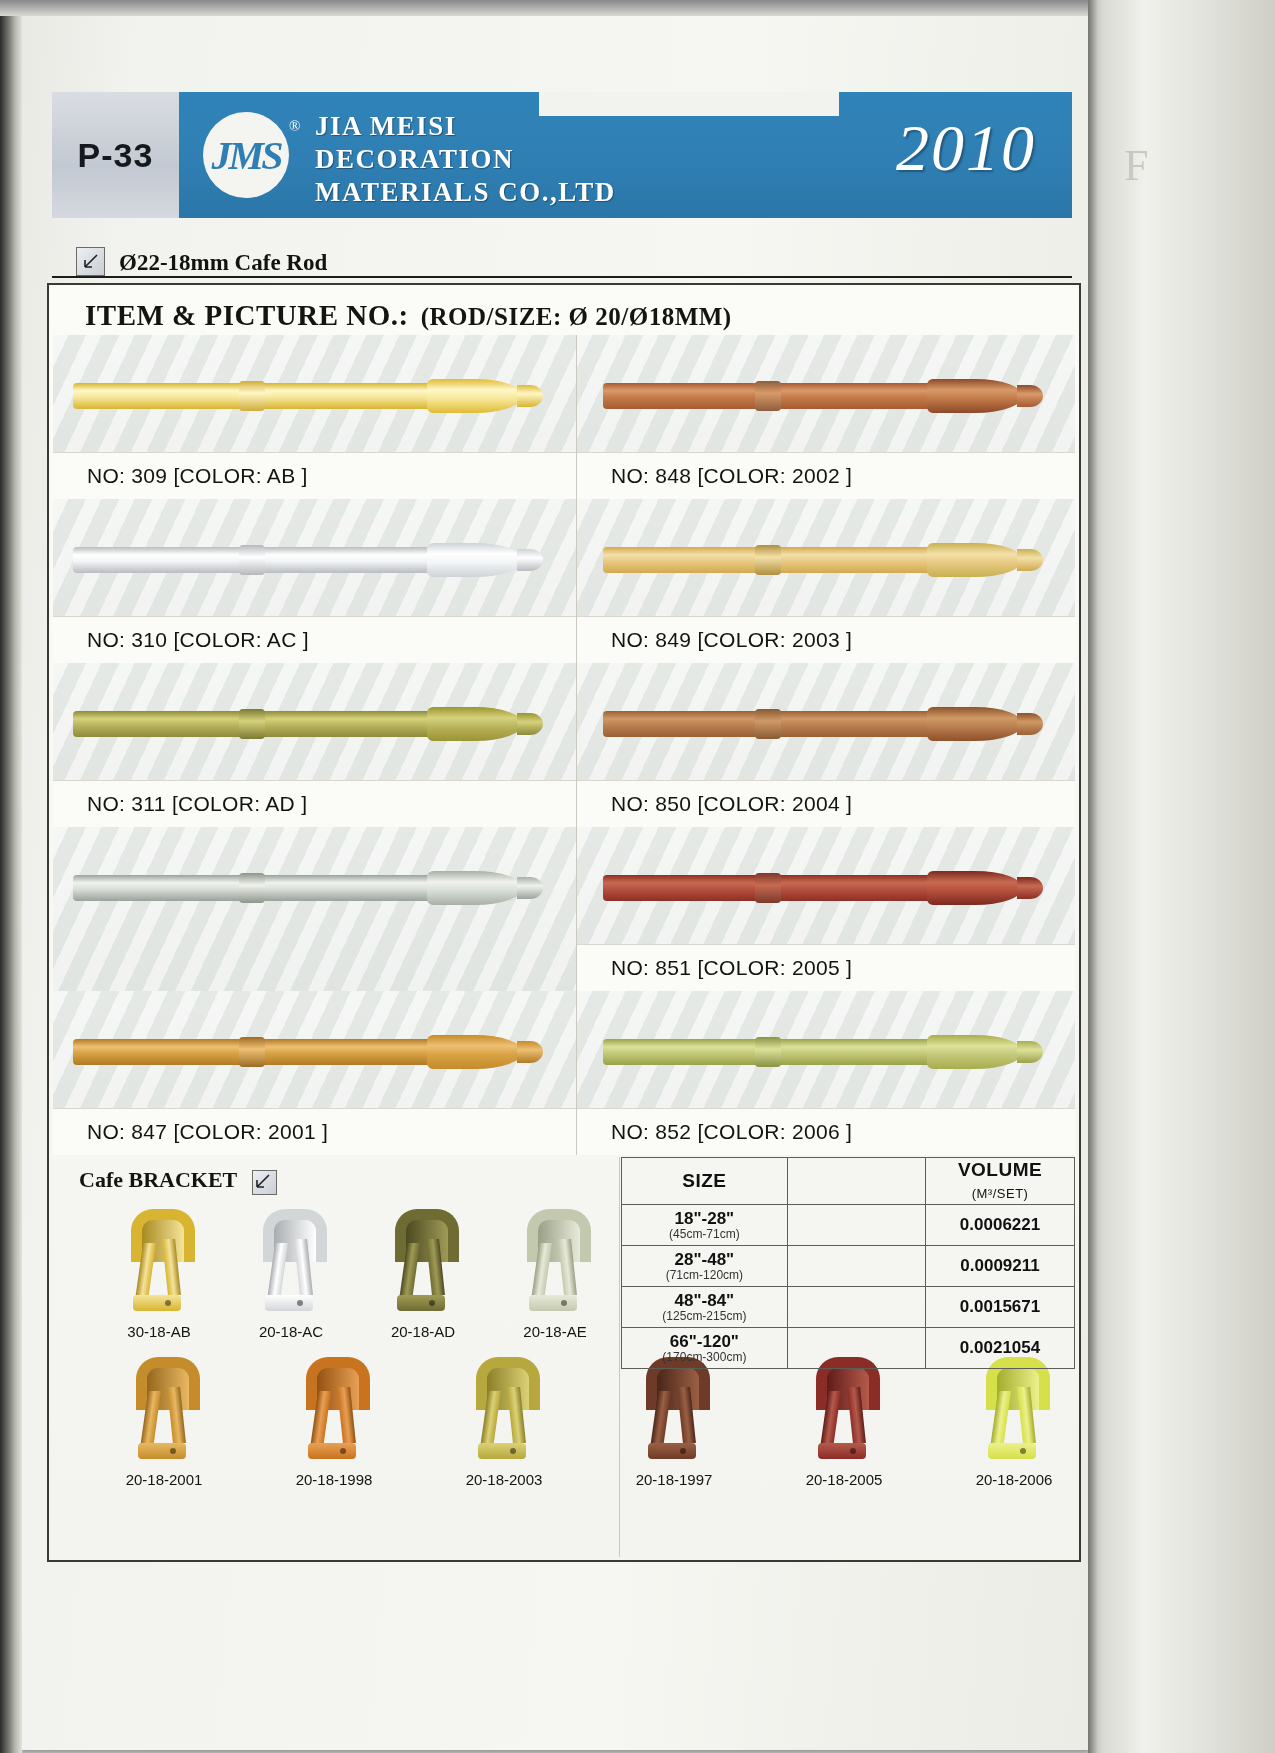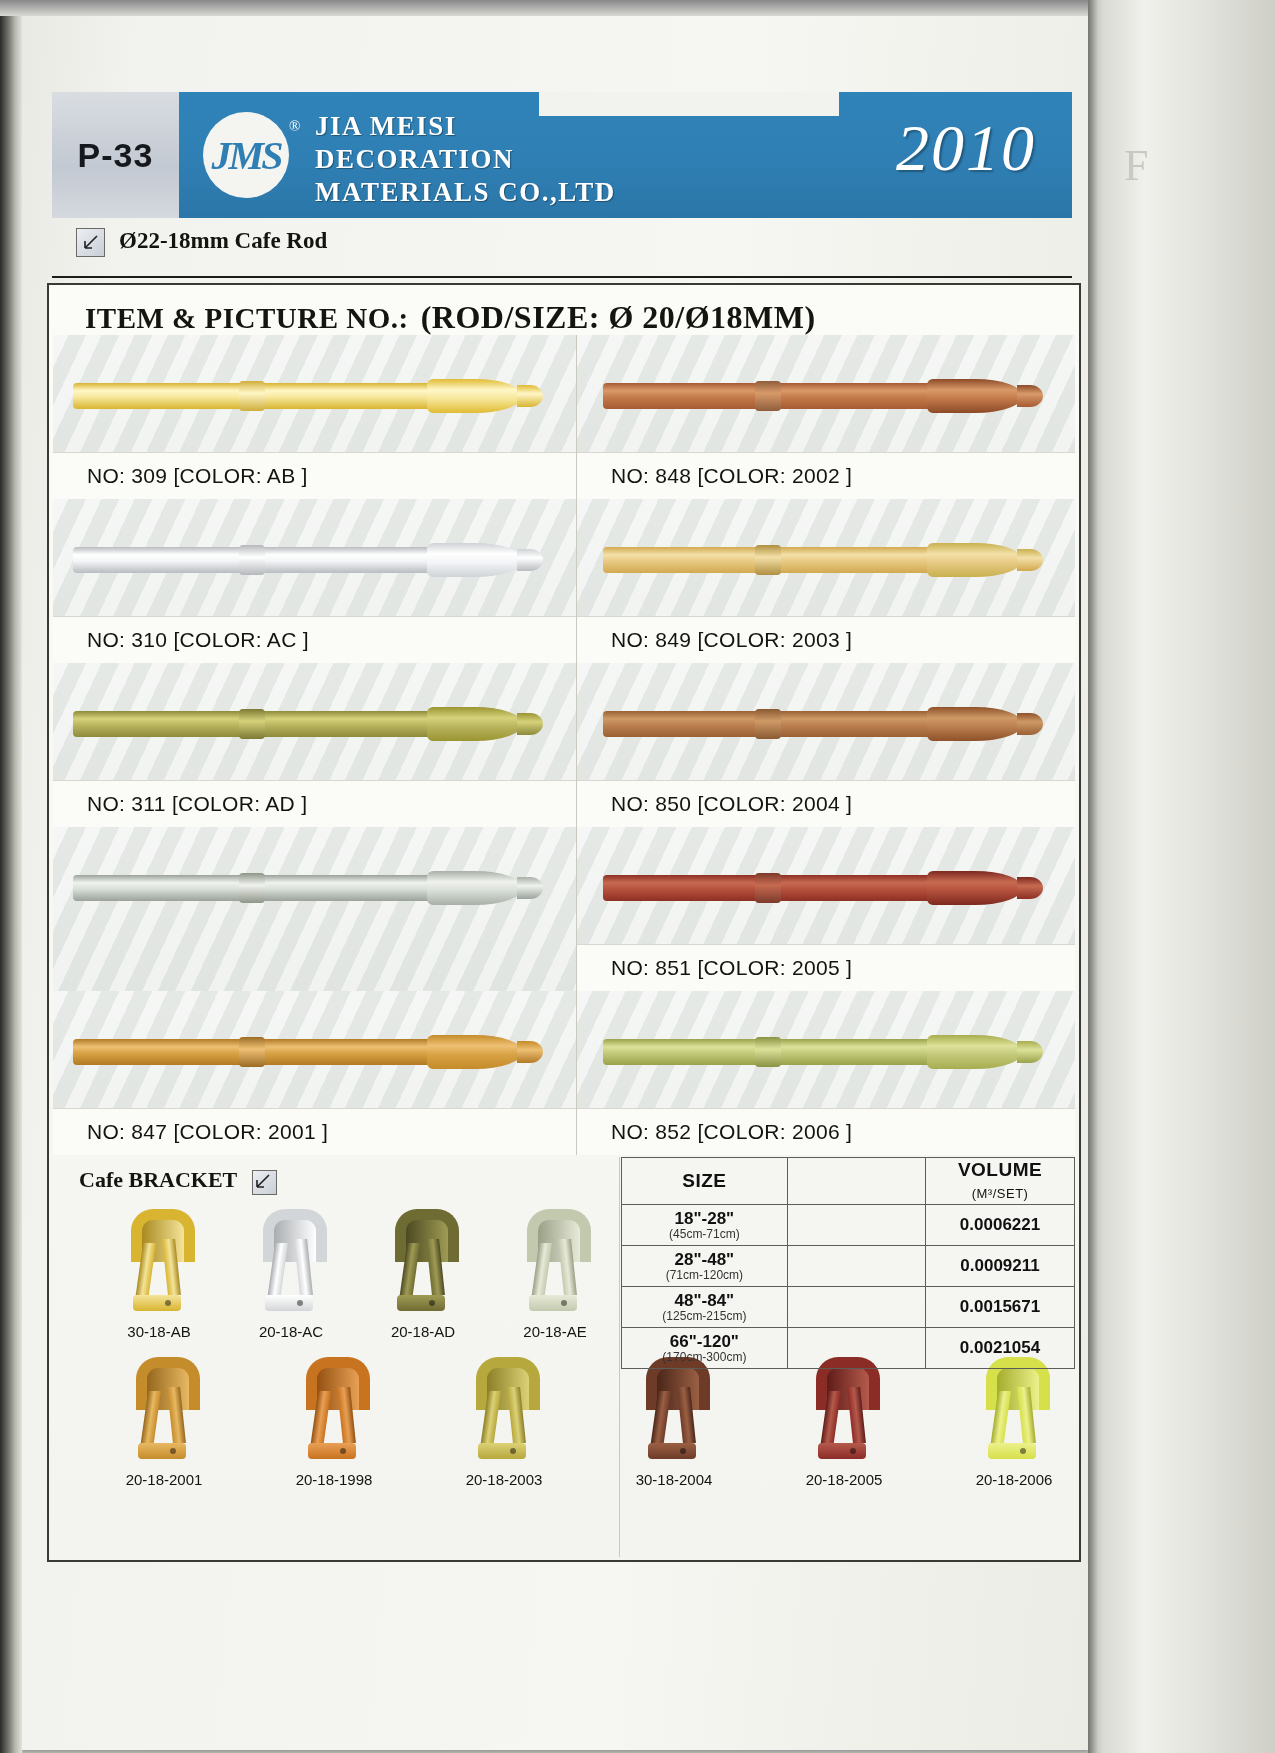--- a/index.html
+++ b/index.html
@@ -144,21 +144,21 @@
     letter-spacing: 2px;
     text-shadow: 2px 2px 2px rgba(0,0,0,.3);
   }
 
   
   .subhead {
     position: absolute;
     left: 52px; top: 228px;
     width: 1020px; height: 48px;
     border-bottom: 2px solid #1c1c1a;
-    display: flex; align-items: flex-start;
+    display: flex; align-items: flex-end;
   }
   .arrow-box {
     width: 27px; height: 27px;
     border: 1px solid #6b6b66;
     background: linear-gradient(135deg,#eceff3,#c9ced6);
     margin-left: 24px;
     position: relative;
   }
   .arrow-box svg { position: absolute; left: 4px; top: 4px; }
   .subhead-text {
@@ -180,21 +180,21 @@
   .item-title {
     position: absolute;
     left: 36px; top: 14px;
     font-family: "Liberation Serif", serif;
     font-weight: bold;
     font-size: 29px;
     color: #15150f;
     letter-spacing: .5px;
   }
   .item-title .sz {
-    font-size: 32px;
+    font-size: 25px;
     margin-left: 12px;
   }
 
   
   .grid {
     position: absolute;
     left: 4px; top: 50px;
     width: 1022px; height: 820px;
     display: grid;
     grid-template-columns: 524px 498px;
@@ -606,21 +606,21 @@
             </div>
             <div class="label">20-18-2003</div>
           </div>
           <div class="bracket-item" style="width: 173px;">
             <div class="bkt">
               <div class="hook" style="border-color: rgb(110, 59, 40); background: linear-gradient(90deg, rgb(75, 38, 25), rgb(154, 96, 68));"></div>
               <div class="stem" style="background: linear-gradient(90deg, rgb(75, 38, 25), rgb(154, 96, 68), rgb(110, 59, 40));"></div>
               <div class="arm" style="background: linear-gradient(90deg, rgb(110, 59, 40), rgb(154, 96, 68), rgb(75, 38, 25));"></div>
               <div class="foot" style="background: linear-gradient(rgb(154, 96, 68), rgb(110, 59, 40));"></div>
             </div>
-            <div class="label">30-18-2004</div>
+            <div class="label">20-18-1997</div>
           </div>
           <div class="bracket-item" style="width: 173px;">
             <div class="bkt">
               <div class="hook" style="border-color: rgb(139, 44, 38); background: linear-gradient(90deg, rgb(95, 28, 24), rgb(181, 90, 76));"></div>
               <div class="stem" style="background: linear-gradient(90deg, rgb(95, 28, 24), rgb(181, 90, 76), rgb(139, 44, 38));"></div>
               <div class="arm" style="background: linear-gradient(90deg, rgb(139, 44, 38), rgb(181, 90, 76), rgb(95, 28, 24));"></div>
               <div class="foot" style="background: linear-gradient(rgb(181, 90, 76), rgb(139, 44, 38));"></div>
             </div>
             <div class="label">20-18-2005</div>
           </div>

